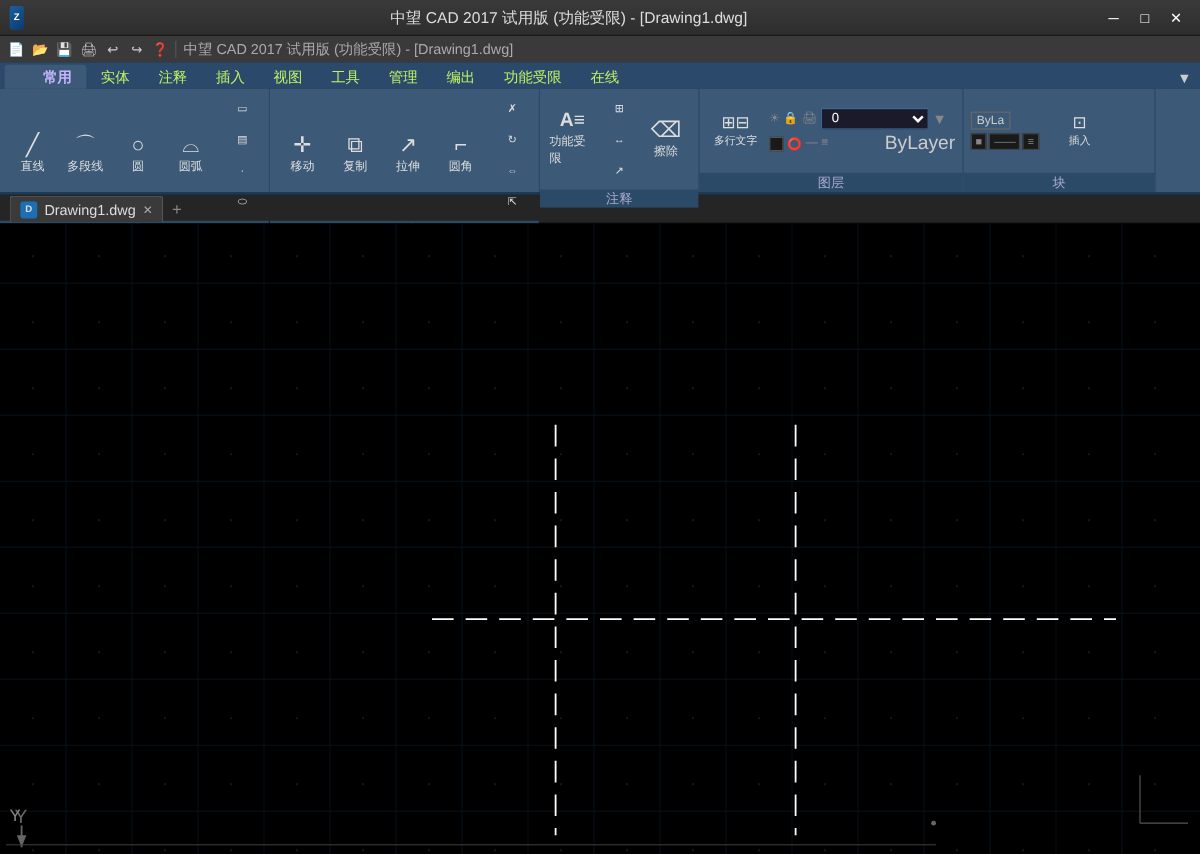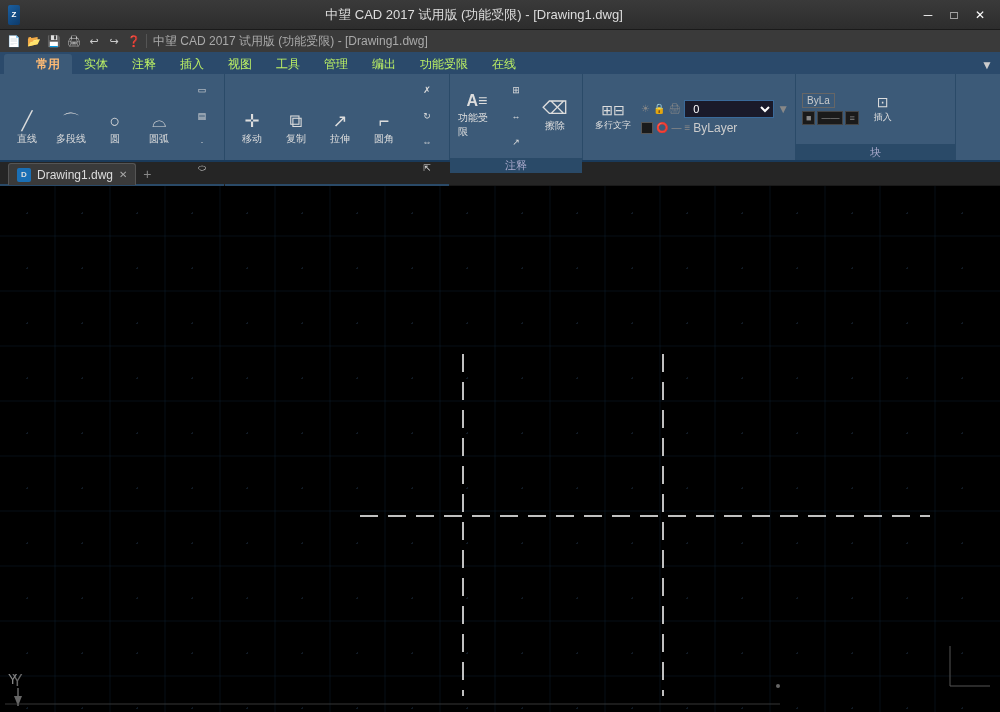--- a/index.html
+++ b/index.html
@@ -73,21 +73,21 @@
       padding: 0 12px;
       display: flex;
       align-items: center;
       cursor: pointer;
       font-size: 12px;
       color: #bef264;
       border-radius: 3px 3px 0 0;
     }
     .ribbon-tab.active {
       background: #3c5a78;
-      color: #fdba74;
+      color: #c4b5fd;
       font-weight: bold;
       padding-left: 32px;
     }
     .ribbon-expand {
       margin-left: auto;
       width: 18px;
       height: 18px;
       display: flex;
       align-items: center;
       justify-content: center;
@@ -433,30 +433,31 @@
             <select class="layer-select">
               <option>0</option>
             </select>
             <span style="color:#888; font-size:12px;">▼</span>
           </div>
           <div style="display:flex; align-items:center; gap:3px;">
             <span style="color:#fff; font-size:10px; background:#1a1a1a; padding:1px 3px; border:1px solid #555; width:12px; height:12px; display:inline-block;"></span>
             <span style="color:#888; font-size:10px;">⭕</span>
             <span style="color:#888; font-size:10px;">―</span>
             <span style="color:#888; font-size:10px;">≡</span>
-            <span style="color:#ccc; font-size:12px;">ByLayer</span>
+            <span style="color:#ccc; font-size:16px;margin-left:44px;">ByLayer</span>
           </div>
         </div>
       </div>
     </div>
+    <div class="ribbon-group-label">图层</div>
   </div>
 
   <div class="ribbon-group" style="min-width: 160px;">
     <div class="ribbon-group-content" style="flex-direction:column; align-items:flex-start; gap:4px; padding:6px;">
-      <div style="display:flex; align-items:center; gap:0;">
+      <div style="display:flex; align-items:center; gap:10px;">
         <div style="display:flex; flex-direction:column; gap:3px;">
           <div style="display:flex; align-items:center; gap:3px;">
             <span style="color:#ccc; font-size:10px; border:1px solid #666; padding:1px 4px;">ByLa</span>
           </div>
           <div style="display:flex; align-items:center; gap:2px;">
             <span style="color:#888; font-size:9px; background:#1a1a1a; border:1px solid #444; padding:1px 3px;">■</span>
             <span style="color:#888; font-size:9px; background:#1a1a1a; border:1px solid #444; padding:1px 3px;">——</span>
             <span style="color:#888; font-size:9px; background:#1a1a1a; border:1px solid #444; padding:1px 3px;">≡</span>
           </div>
         </div>

